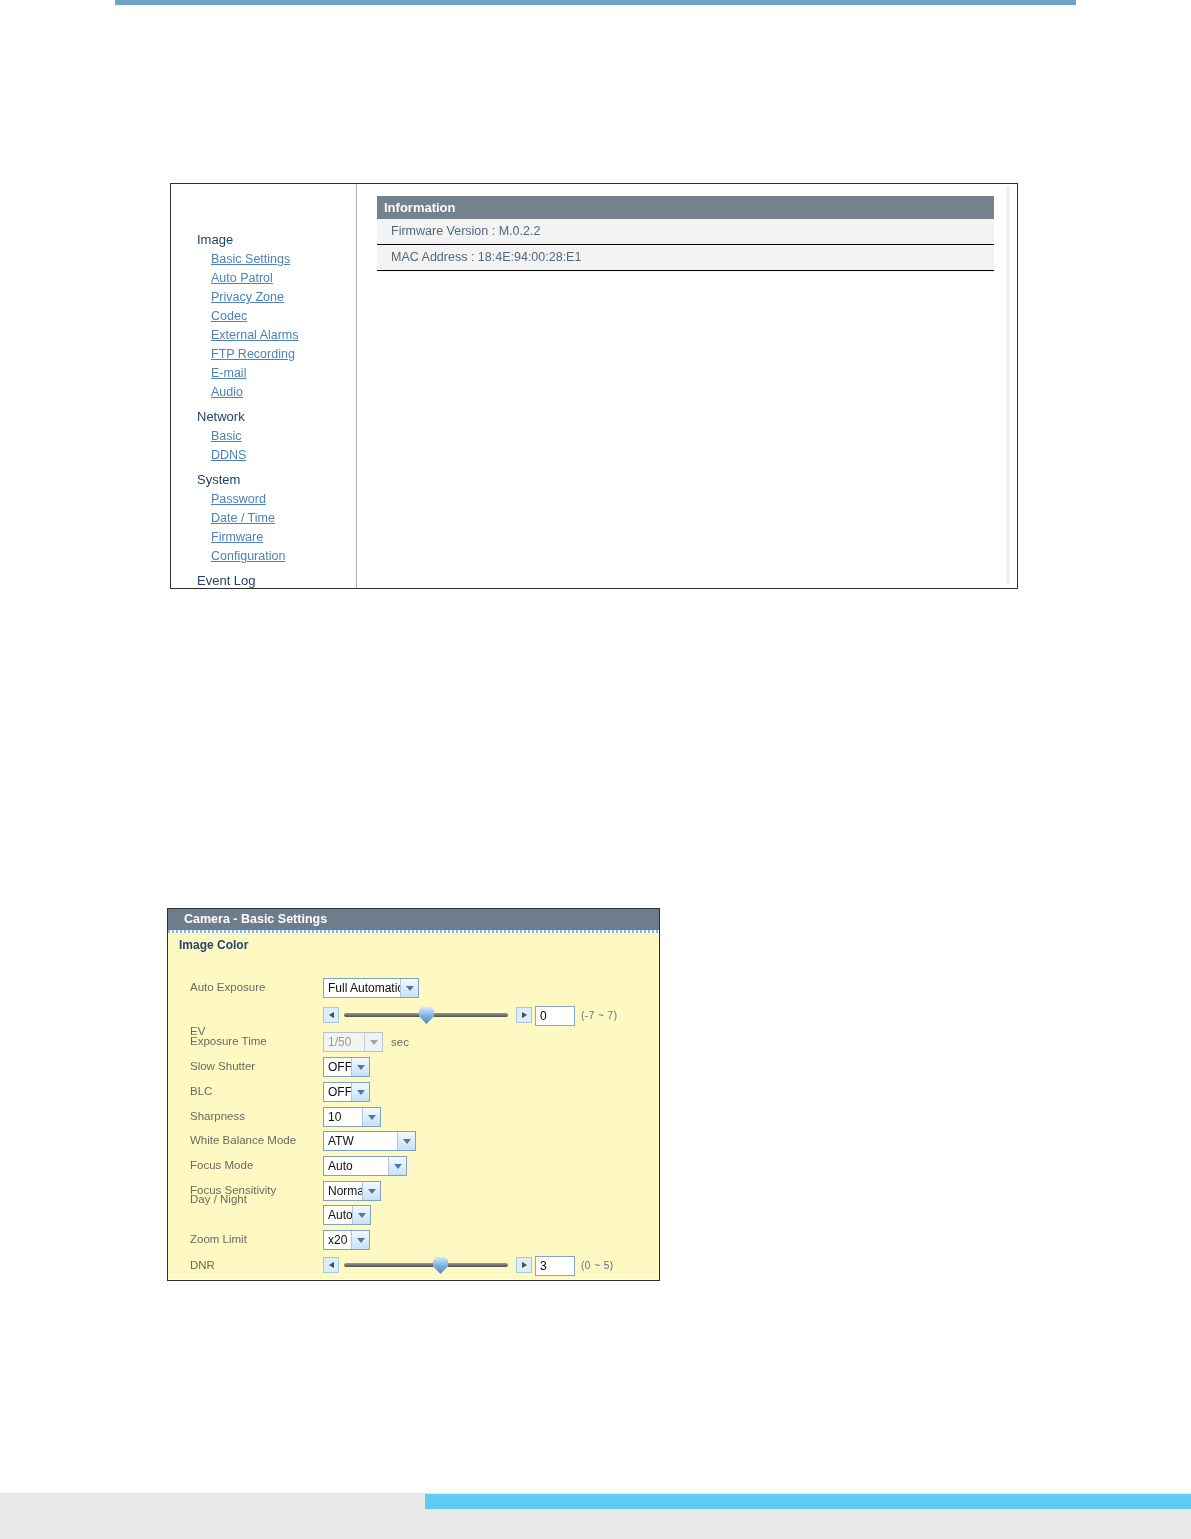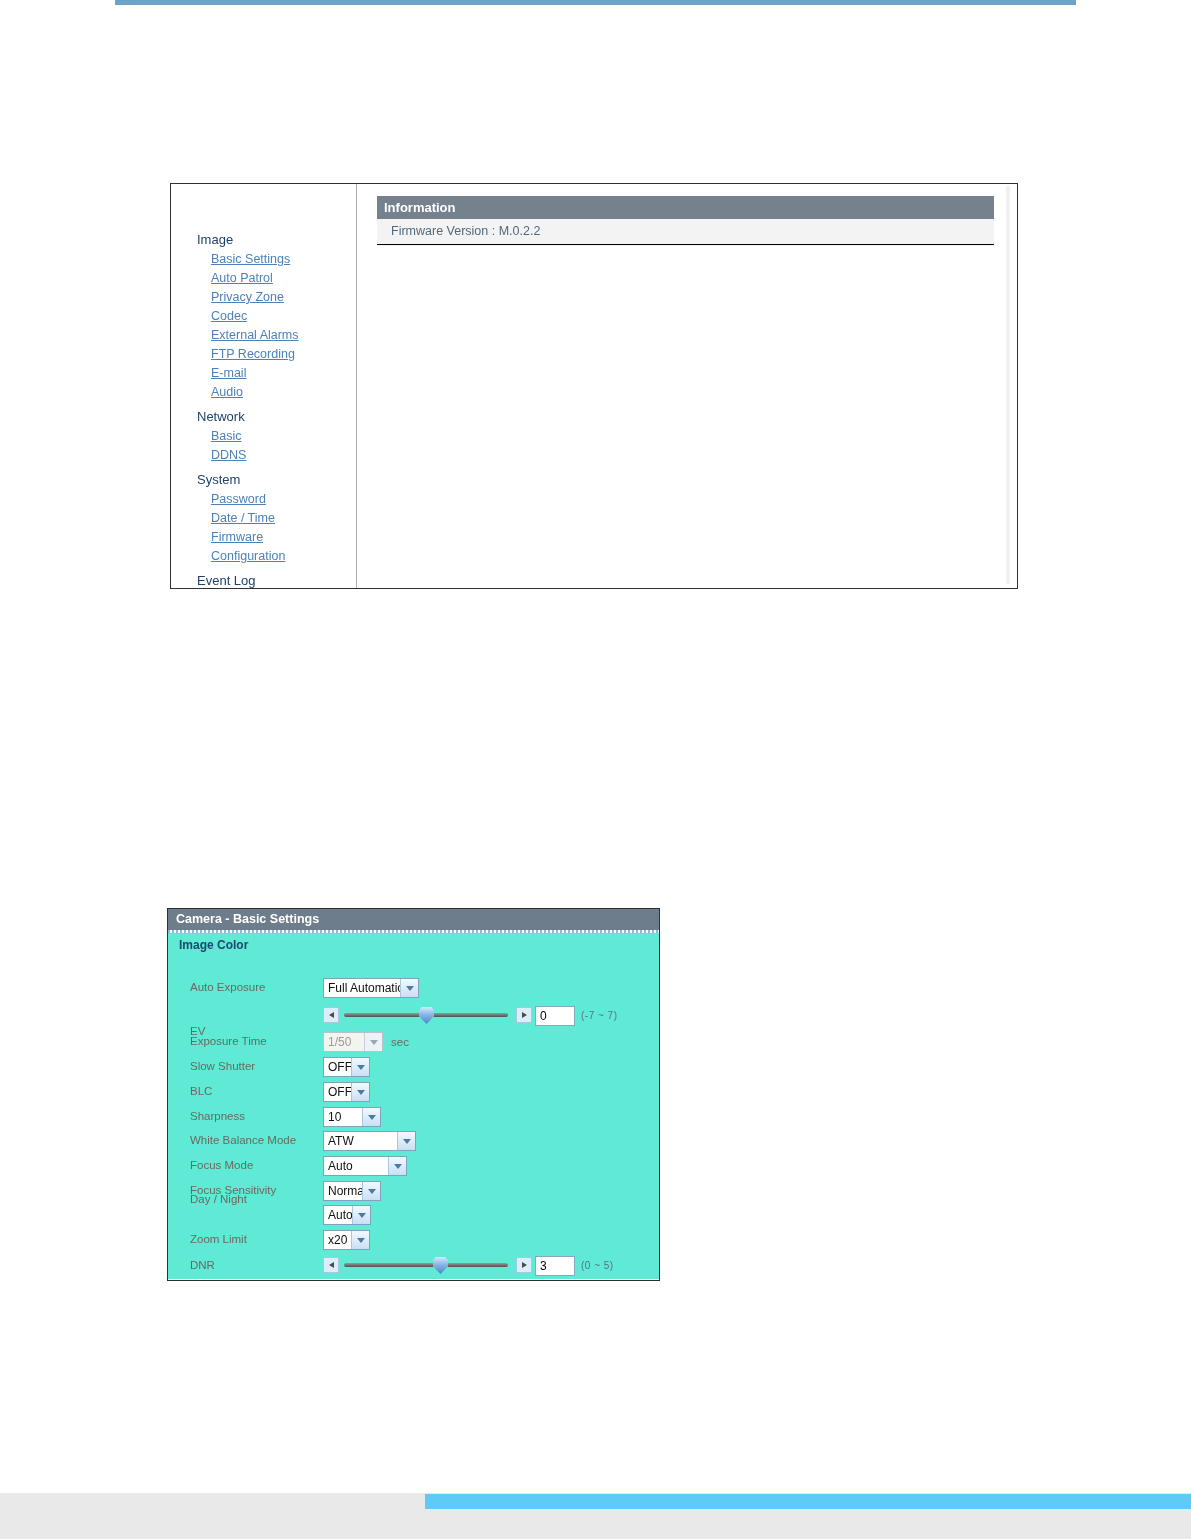--- a/index.html
+++ b/index.html
@@ -26,23 +26,23 @@
 
   .info-panel{position:absolute;left:206px;top:12px;width:617px;}
   .info-head{height:23px;line-height:23px;background:#75818D;color:#ffffff;font-weight:bold;
              font-size:13px;padding-left:7px;}
   .info-body{background:#F3F3F3;padding-bottom:1px;}
   .info-row{height:25px;line-height:25px;font-size:12.5px;color:#53687B;padding-left:14px;
             border-bottom:1px solid #000000;}
 
   
   .cam-head{height:21px;line-height:21px;background:#6E7D8B;color:#fff;font-weight:bold;
-            font-size:12.5px;padding-left:8px;}
+            font-size:12.5px;padding-left:16px;}
   .cam-dots{height:3px;background-image:repeating-linear-gradient(90deg,#7FB9E6 0 2px,#ffffff 2px 4px);}
-  .cam-body{position:relative;height:346px;background:#5eead4;}
+  .cam-body{position:relative;height:346px;background:#fef9c3;}
   .section-label{position:absolute;left:11px;top:5px;font-size:12px;font-weight:bold;color:#24466E;}
   .f-label{position:absolute;left:22px;font-size:11.5px;color:#6A6A60;white-space:nowrap;}
   .ctrl{position:absolute;left:155px;height:20px;white-space:nowrap;}
 
   .sel{display:inline-flex;align-items:stretch;height:20px;border:1px solid #7FA2C4;background:#fff;
        box-sizing:border-box;vertical-align:top;}
   .sel .v{flex:1;font-size:12px;color:#101010;padding:2px 4px 0 4px;overflow:hidden;}
   .sel .b{width:17px;border-left:1px solid #A9C7E0;background:linear-gradient(180deg,#F3F9FE,#C8E0F4);
           display:flex;align-items:center;justify-content:center;}
   .sel .b::after{content:"";border-left:4px solid transparent;border-right:4px solid transparent;
@@ -99,20 +99,21 @@
         <div class="sb-l">Configuration</div>
         <div class="sb-h">Event Log</div>
         <div class="sb-h">Information</div>
       </div>
     <div class="scrollstrip"></div>
 
     <div class="info-panel">
       <div class="info-head">Information</div>
       <div class="info-body" id="info-body">
           <div class="info-row">Firmware Version : M.0.2.2</div>
+          <div class="info-row">MAC Address : 18:4E:94:00:28:E1</div>
         </div>
     </div>
   </div>
 
   <div class="shot" id="shot2">
     <div class="cam-head">Camera - Basic Settings</div>
     <div class="cam-dots"></div>
 
     <div class="cam-body">
       <div class="section-label">Image Color</div>

